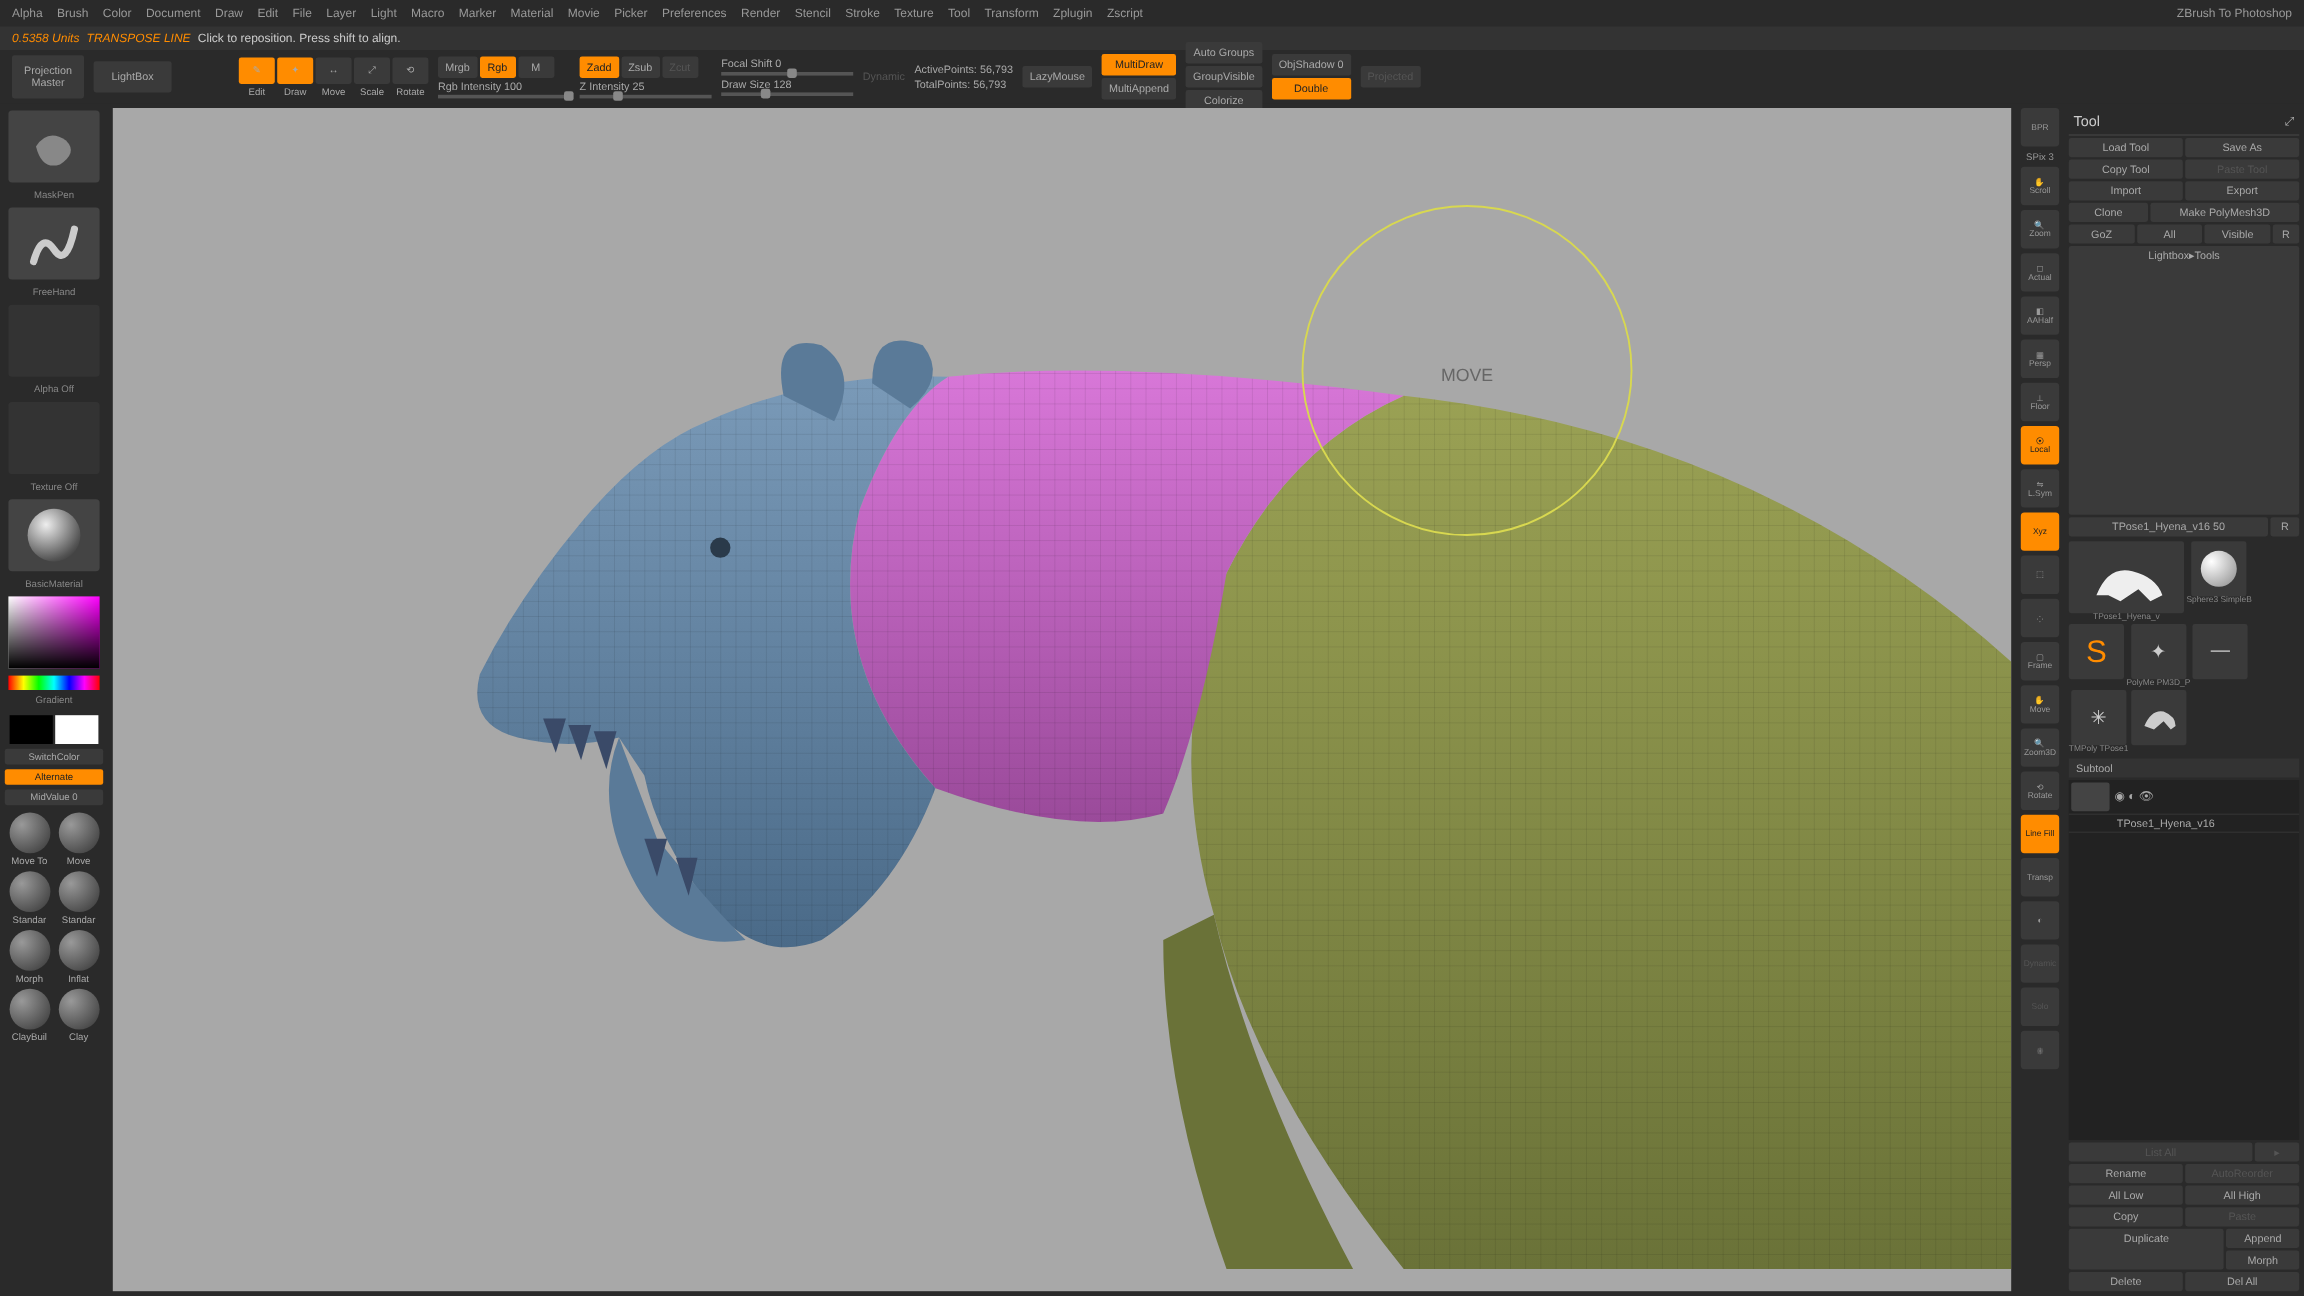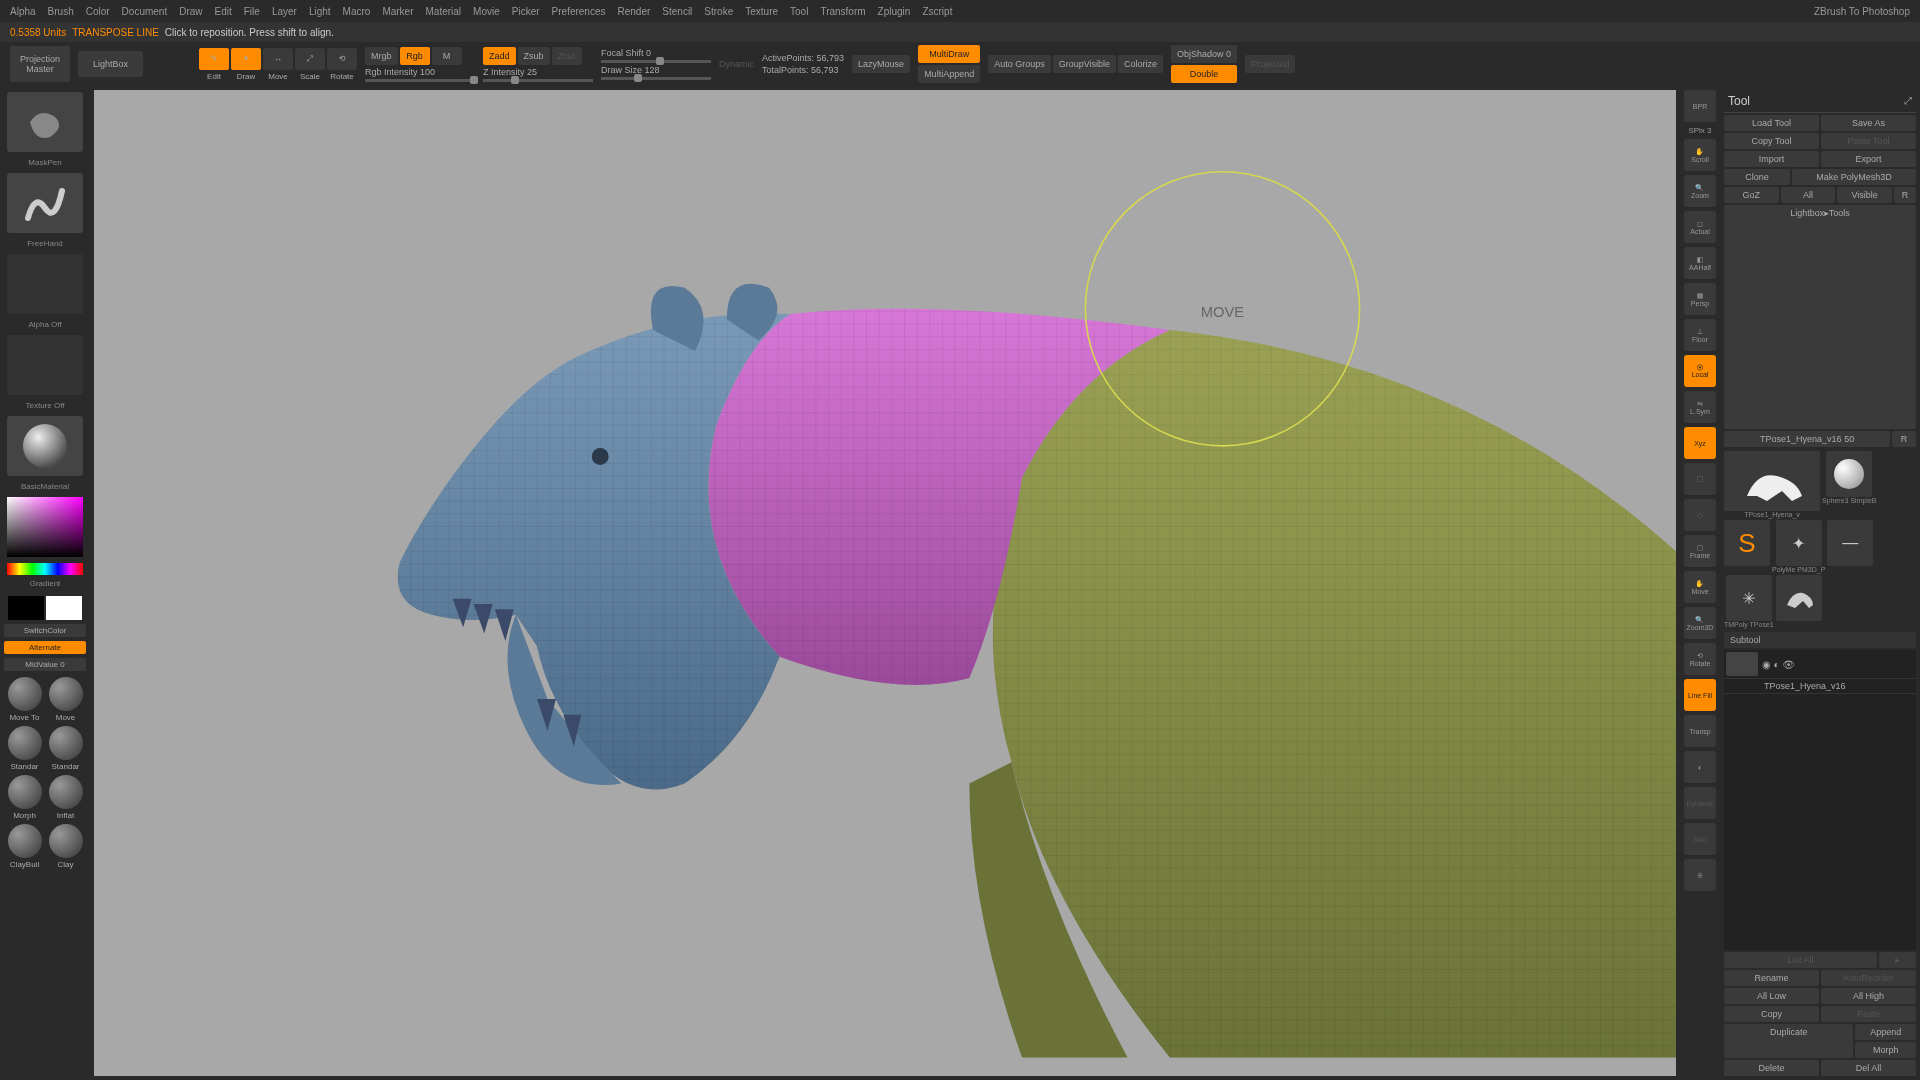--- a/index.html
+++ b/index.html
@@ -3,21 +3,21 @@
 <meta charset="utf-8">
 <style>
 * { margin: 0; padding: 0; box-sizing: border-box; font-family: Arial, sans-serif; }
 body { background: #2a2a2a; color: #aaa; font-size: 10px; overflow: hidden; width: 1920px; height: 1080px; }
 
 .top-menu { display: flex; gap: 12px; padding: 4px 10px; background: #2a2a2a; height: 22px; align-items: center; }
 .top-menu span { cursor: pointer; color: #999; }
 .top-right-title { margin-left: auto; color: #999; }
 
 .status-bar { display: flex; gap: 6px; padding: 3px 10px; background: #333; height: 20px; align-items: center; }
-.status-orange { color: #ff8c00; }
+.status-orange { color: #ff8c00; font-style: italic; }
 .status-white { color: #ccc; }
 
 .toolbar { display: flex; align-items: center; gap: 8px; padding: 4px 10px; background: #2a2a2a; height: 44px; }
 .btn-group { display: flex; gap: 2px; }
 .tb-btn { background: #3a3a3a; color: #aaa; padding: 4px 6px; border-radius: 2px; font-size: 9px; text-align: center; min-width: 30px; }
 .tb-btn.active { background: #ff8c00; color: #222; }
 .tb-btn-lg { padding: 8px 8px; }
 .tb-label { font-size: 9px; color: #aaa; }
 .tb-stack { display: flex; flex-direction: column; align-items: center; gap: 2px; font-size: 8px; }
 .tb-icon { width: 30px; height: 22px; background: #3a3a3a; border-radius: 2px; display: flex; align-items: center; justify-content: center; }
@@ -162,21 +162,21 @@
   <div class="tb-label" style="color:#555">Dynamic</div>
   <div style="display:flex;flex-direction:column;gap:2px;">
     <div class="tb-label"><span>ActivePoints:</span> <span>56,793</span></div>
     <div class="tb-label"><span>TotalPoints:</span> <span>56,793</span></div>
   </div>
   <div class="tb-btn">LazyMouse</div>
   <div style="display:flex;flex-direction:column;gap:2px;justify-content:flex-end;">
     <div class="tb-btn active">MultiDraw</div>
     <div class="tb-btn">MultiAppend</div>
   </div>
-  <div style="display:flex;flex-direction:row;gap:2px;">
+  <div style="display:flex;flex-direction:column;gap:2px;">
     <div class="tb-btn">Auto Groups</div>
     <div class="tb-btn">GroupVisible</div>
     <div class="tb-btn">Colorize</div>
   </div>
   <div style="display:flex;flex-direction:column;gap:2px;">
     <div class="tb-btn">ObjShadow 0</div>
     <div class="tb-btn active">Double</div>
   </div>
   <div class="tb-btn" style="color:#555">Projected</div>
 </div>

